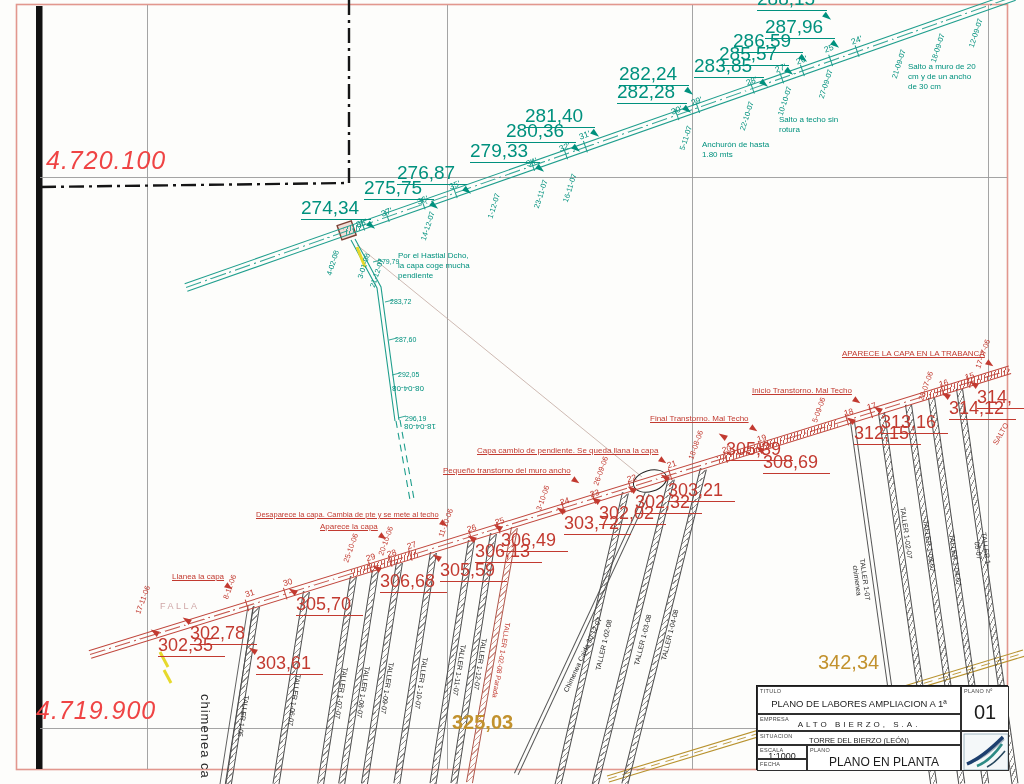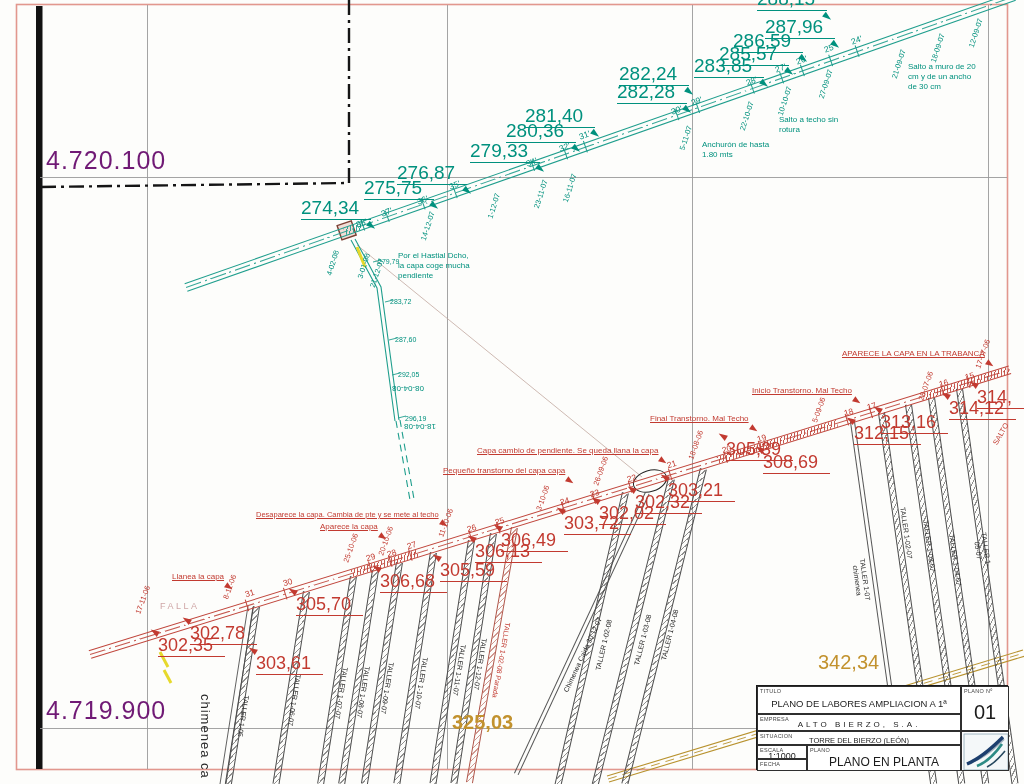--- a/index.html
+++ b/index.html
@@ -2,21 +2,21 @@
 <html><head>
 <meta charset="utf-8">
 <style>
   html,body{margin:0;padding:0;}
   body{width:1024px;height:784px;overflow:hidden;background:#fdfdfb;
        font-family:"Liberation Sans", sans-serif;position:relative;}
   #sheet{position:absolute;inset:0;}
   svg.base{position:absolute;left:0;top:0;z-index:1;}
 
   
-  .coord{position:absolute;z-index:12;font-size:25px;color:#701a75;letter-spacing:1px;white-space:nowrap;}
+  .coord{position:absolute;z-index:12;font-size:25px;color:#ef4444;letter-spacing:1px;white-space:nowrap;font-style:italic;}
 
   
   .gal{position:absolute;height:7px;transform-origin:0 50%;z-index:8;
        border-top:1.2px solid currentColor;border-bottom:1.2px solid currentColor;}
   #gal-teal{left:186px;top:283px;width:878px;transform:rotate(-19.36deg);color:#1f9e8d;}
   #gal-red {left:90px; top:650px;width:963px;transform:rotate(-17.2deg); color:#c0463c;}
   .gcl{position:absolute;left:0;right:0;top:2.7px;height:1px;opacity:.9;
        background:repeating-linear-gradient(90deg,currentColor 0 16px,transparent 16px 20px,currentColor 20px 22px,transparent 22px 26px);}
   .gtick{position:absolute;top:-3px;width:1px;height:12px;background:currentColor;}
   .gz{position:absolute;top:0;bottom:0;opacity:.9;
@@ -124,21 +124,21 @@
     </g>
 
     <g stroke="#b8922e" fill="none">
       <line x1="607" y1="776" x2="1023" y2="650" stroke-width="1.1"></line>
       <line x1="609" y1="782" x2="1025" y2="656" stroke-width="1.1"></line>
       <line x1="608" y1="779" x2="1024" y2="653" stroke-width="0.9" stroke-dasharray="9 6"></line>
     </g>
   </svg>
 
   <div class="coord" style="left:46px;top:146px">4.720.100</div>
-  <div class="coord" style="left:46px;top:696px">4.719.900</div>
+  <div class="coord" style="left:36px;top:696px">4.719.900</div>
 
   <div>
 
   <div class="strip" style="left: 253px; top: 606px; height: 180px; transform: rotate(9deg);"></div>
       <div class="strip" style="left: 303px; top: 591px; height: 195px; transform: rotate(9deg);"></div>
       <div class="strip" style="left: 350px; top: 576px; height: 210px; transform: rotate(9deg);"></div>
       <div class="strip" style="left: 372px; top: 570px; height: 216px; transform: rotate(9deg);"></div>
       <div class="strip" style="left: 396px; top: 562px; height: 224px; transform: rotate(9deg);"></div>
       <div class="strip" style="left: 430px; top: 552px; height: 234px; transform: rotate(9deg);"></div>
       <div class="strip" style="left: 468px; top: 540px; height: 246px; transform: rotate(9deg);"></div>
@@ -360,21 +360,21 @@
       <div class="dt dt-r" style="left: 819px; top: 410px; transform: translate(-50%, -50%) rotate(-70deg);">5-09-06</div>
       <div class="dt dt-r" style="left: 926px; top: 386px; transform: translate(-50%, -50%) rotate(-70deg);">28-07-06</div>
       <div class="dt dt-r" style="left: 983px; top: 354px; transform: translate(-50%, -50%) rotate(-70deg);">17-07-06</div>
       <div class="dt dt-r" style="left: 1001px; top: 434px; transform: translate(-50%, -50%) rotate(-60deg);">SALTO</div>
     </div>
   <div>
 
   <div class="note note-r" style="left: 172px; top: 572px;"><span>Llanea la capa</span><span class="narr"></span></div>
       <div class="note note-r" style="left: 256px; top: 510px; font-size: 7.5px;"><span>Desaparece la capa. Cambia de pte y se mete al techo</span><span class="narr"></span></div>
       <div class="note note-r" style="left: 320px; top: 522px;"><span>Aparece la capa</span><span class="narr"></span></div>
-      <div class="note note-r" style="left: 443px; top: 466px;"><span>Pequeño transtorno del capa capa</span><span class="narr"></span></div>
+      <div class="note note-r" style="left: 443px; top: 466px;"><span>Pequeño transtorno del muro ancho</span><span class="narr"></span></div>
       <div class="note note-r" style="left: 477px; top: 446px;"><span>Capa cambio de pendiente. Se queda llana la capa</span><span class="narr"></span></div>
       <div class="note note-r" style="left: 650px; top: 414px;"><span>Final Transtorno. Mal Techo</span><span class="narr"></span></div>
       <div class="note note-r" style="left: 752px; top: 386px;"><span>Inicio Transtorno. Mal Techo</span><span class="narr"></span></div>
       <div class="note note-r" style="left: 842px; top: 349px;"><span>APARECE LA CAPA EN LA TRABANCA</span><span class="narr"></span></div>
     </div>
 
   <div>
 
   <div class="gold" style="left: 818px; top: 652px;">342,34</div>
       <div class="gold" style="left: 452px; top: 712px; font-weight: bold;">325,03</div>

